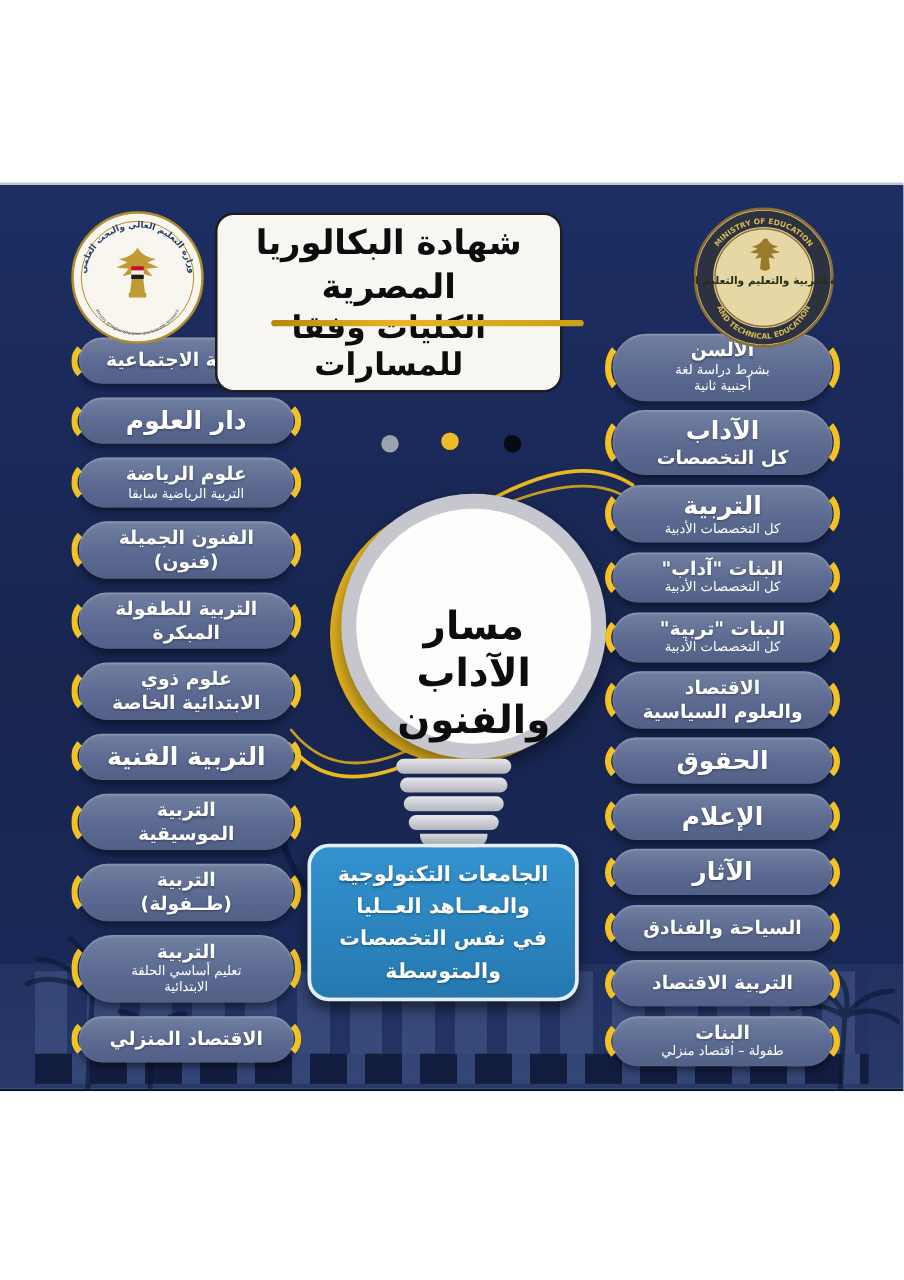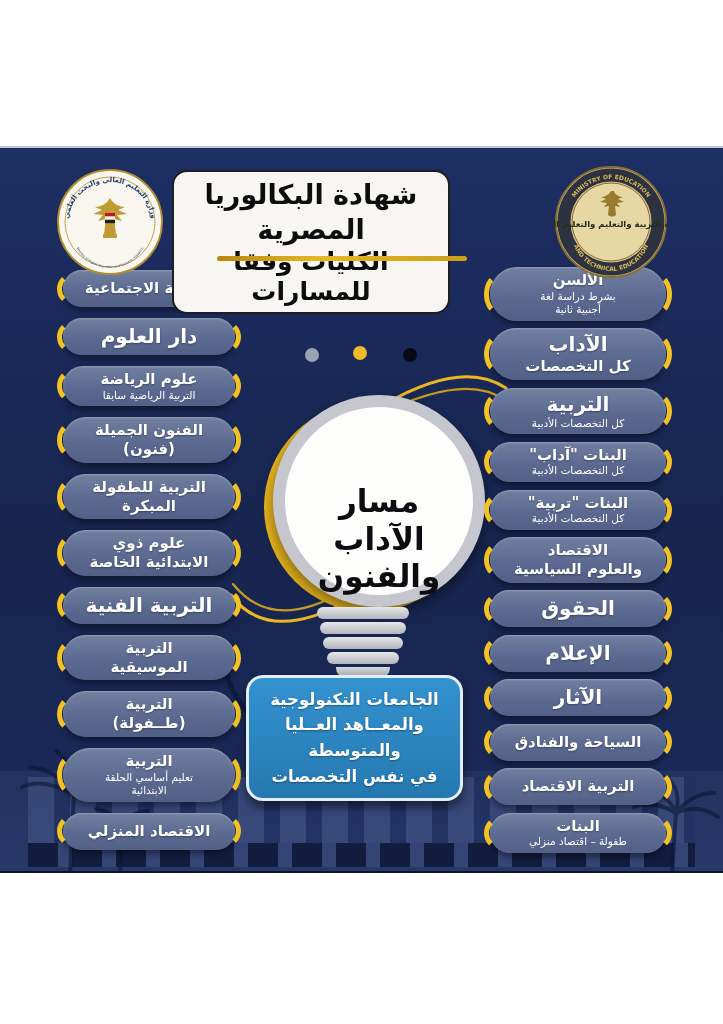--- a/index.html
+++ b/index.html
@@ -266,20 +266,20 @@
         </div>
         <div class="pill">
           <span class="t-md">البنات</span>
           <span class="t-sm">طفولة – اقتصاد منزلي</span>
         </div>
       </div>
 
     <div class="tech-box">
       <div class="tech-line">الجامعات التكنولوجية</div>
       <div class="tech-line">والمعــاهد العــليا</div>
+      <div class="tech-line">في نفس التخصصات</div>
       <div class="tech-line">والمتوسطة</div>
-      <div class="tech-line">في نفس التخصصات</div>
     </div>
 
   </div>
 
   <div class="whitespace-bottom"></div>
 </div>
 
 </body></html>

